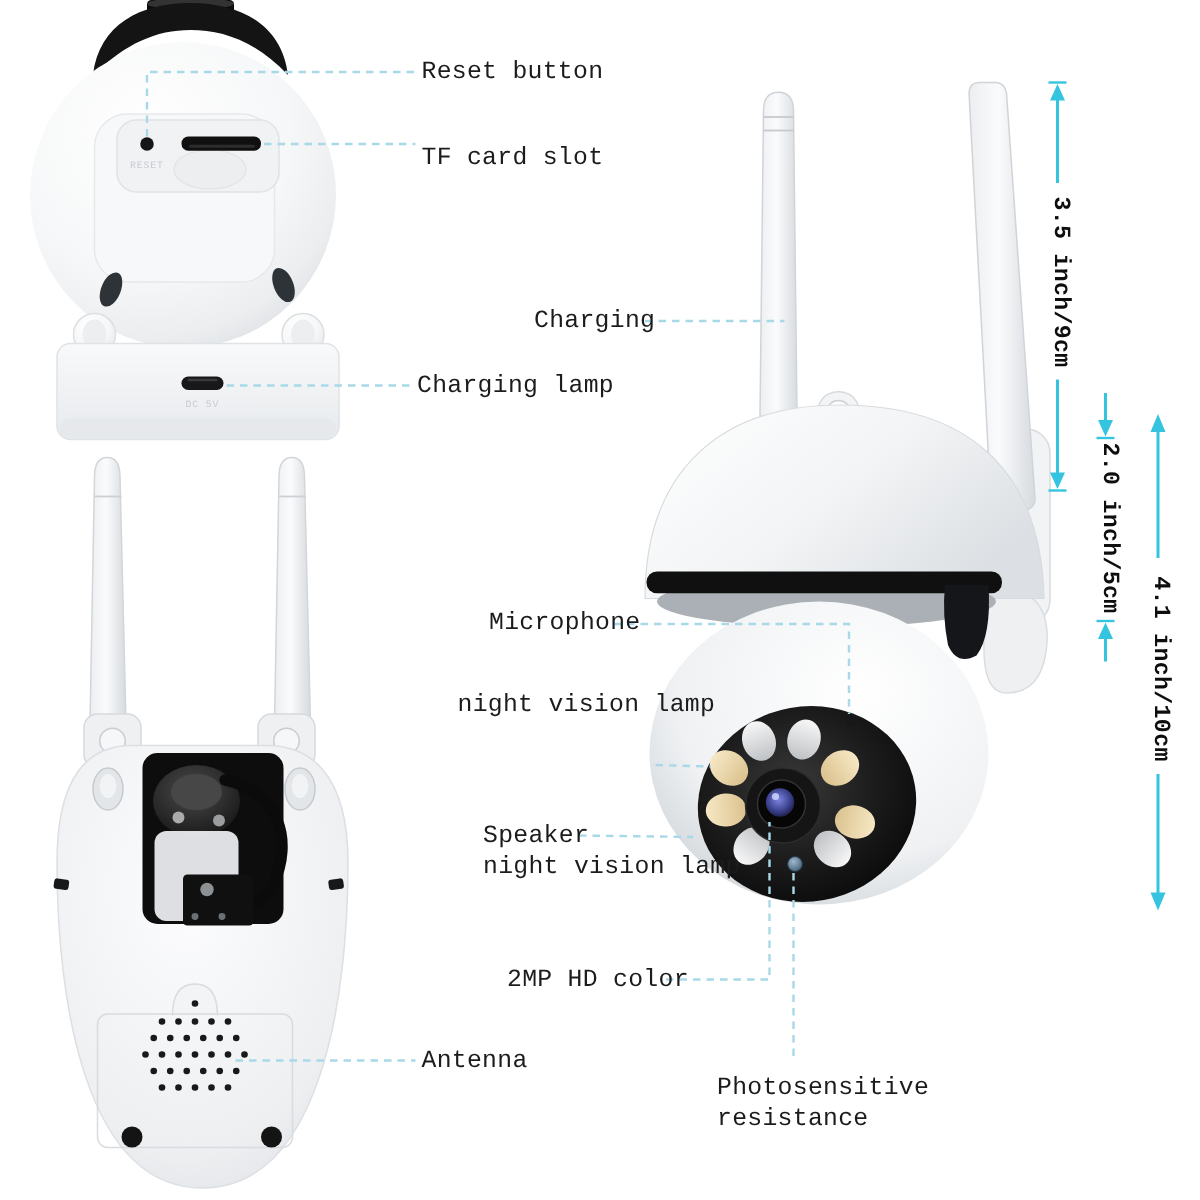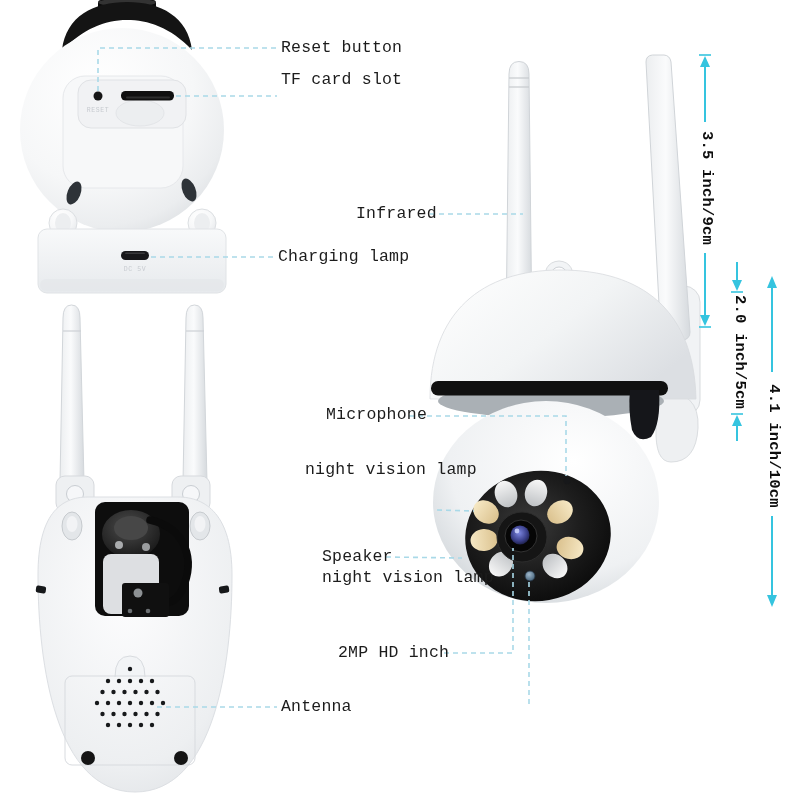--- a/index.html
+++ b/index.html
@@ -237,31 +237,35 @@
     <g>
       <polygon class="dimhead" points="772,276 767,288 777,288"></polygon>
       <line class="dimline" x1="772" y1="286" x2="772" y2="372"></line>
       <line class="dimline" x1="772" y1="516" x2="772" y2="596"></line>
       <polygon class="dimhead" points="772,607 767,595 777,595"></polygon>
     </g>
   </g>
 </svg>
 
 <div class="label" style="left:281px;top:37px">Reset button</div>
-<div class="label" style="left:281px;top:69px">TF card slot</div>
-<div class="label" style="left:356px;top:203px">Infrared</div>
+<div class="label" style="left:281px;top:94px">TF card slot</div>
+<div class="label" style="left:356px;top:203px">Charging</div>
 <div class="label" style="left:278px;top:246px">Charging lamp</div>
 <div class="label" style="left:326px;top:404px">Microphone</div>
 <div class="label" style="left:305px;top:459px">
   <div>night vision lamp</div>
 </div>
 <div class="label" style="left:322px;top:546px">
   <div>Speaker</div>
   <div>night vision lamp</div>
 </div>
-<div class="label" style="left:338px;top:642px">2MP HD inch</div>
+<div class="label" style="left:338px;top:642px">2MP HD color</div>
 <div class="label" style="left:281px;top:696px">Antenna</div>
+<div class="label" style="left:478px;top:714px">
+  <div>Photosensitive</div>
+  <div>resistance</div>
+</div>
 
 <div class="dim" style="left:707px;top:188px">3.5 inch/9cm</div>
 <div class="dim" style="left:740px;top:352px">2.0 inch/5cm</div>
 <div class="dim" style="left:774px;top:446px">4.1 inch/10cm</div>
 
 </div>
 
 </body></html>

